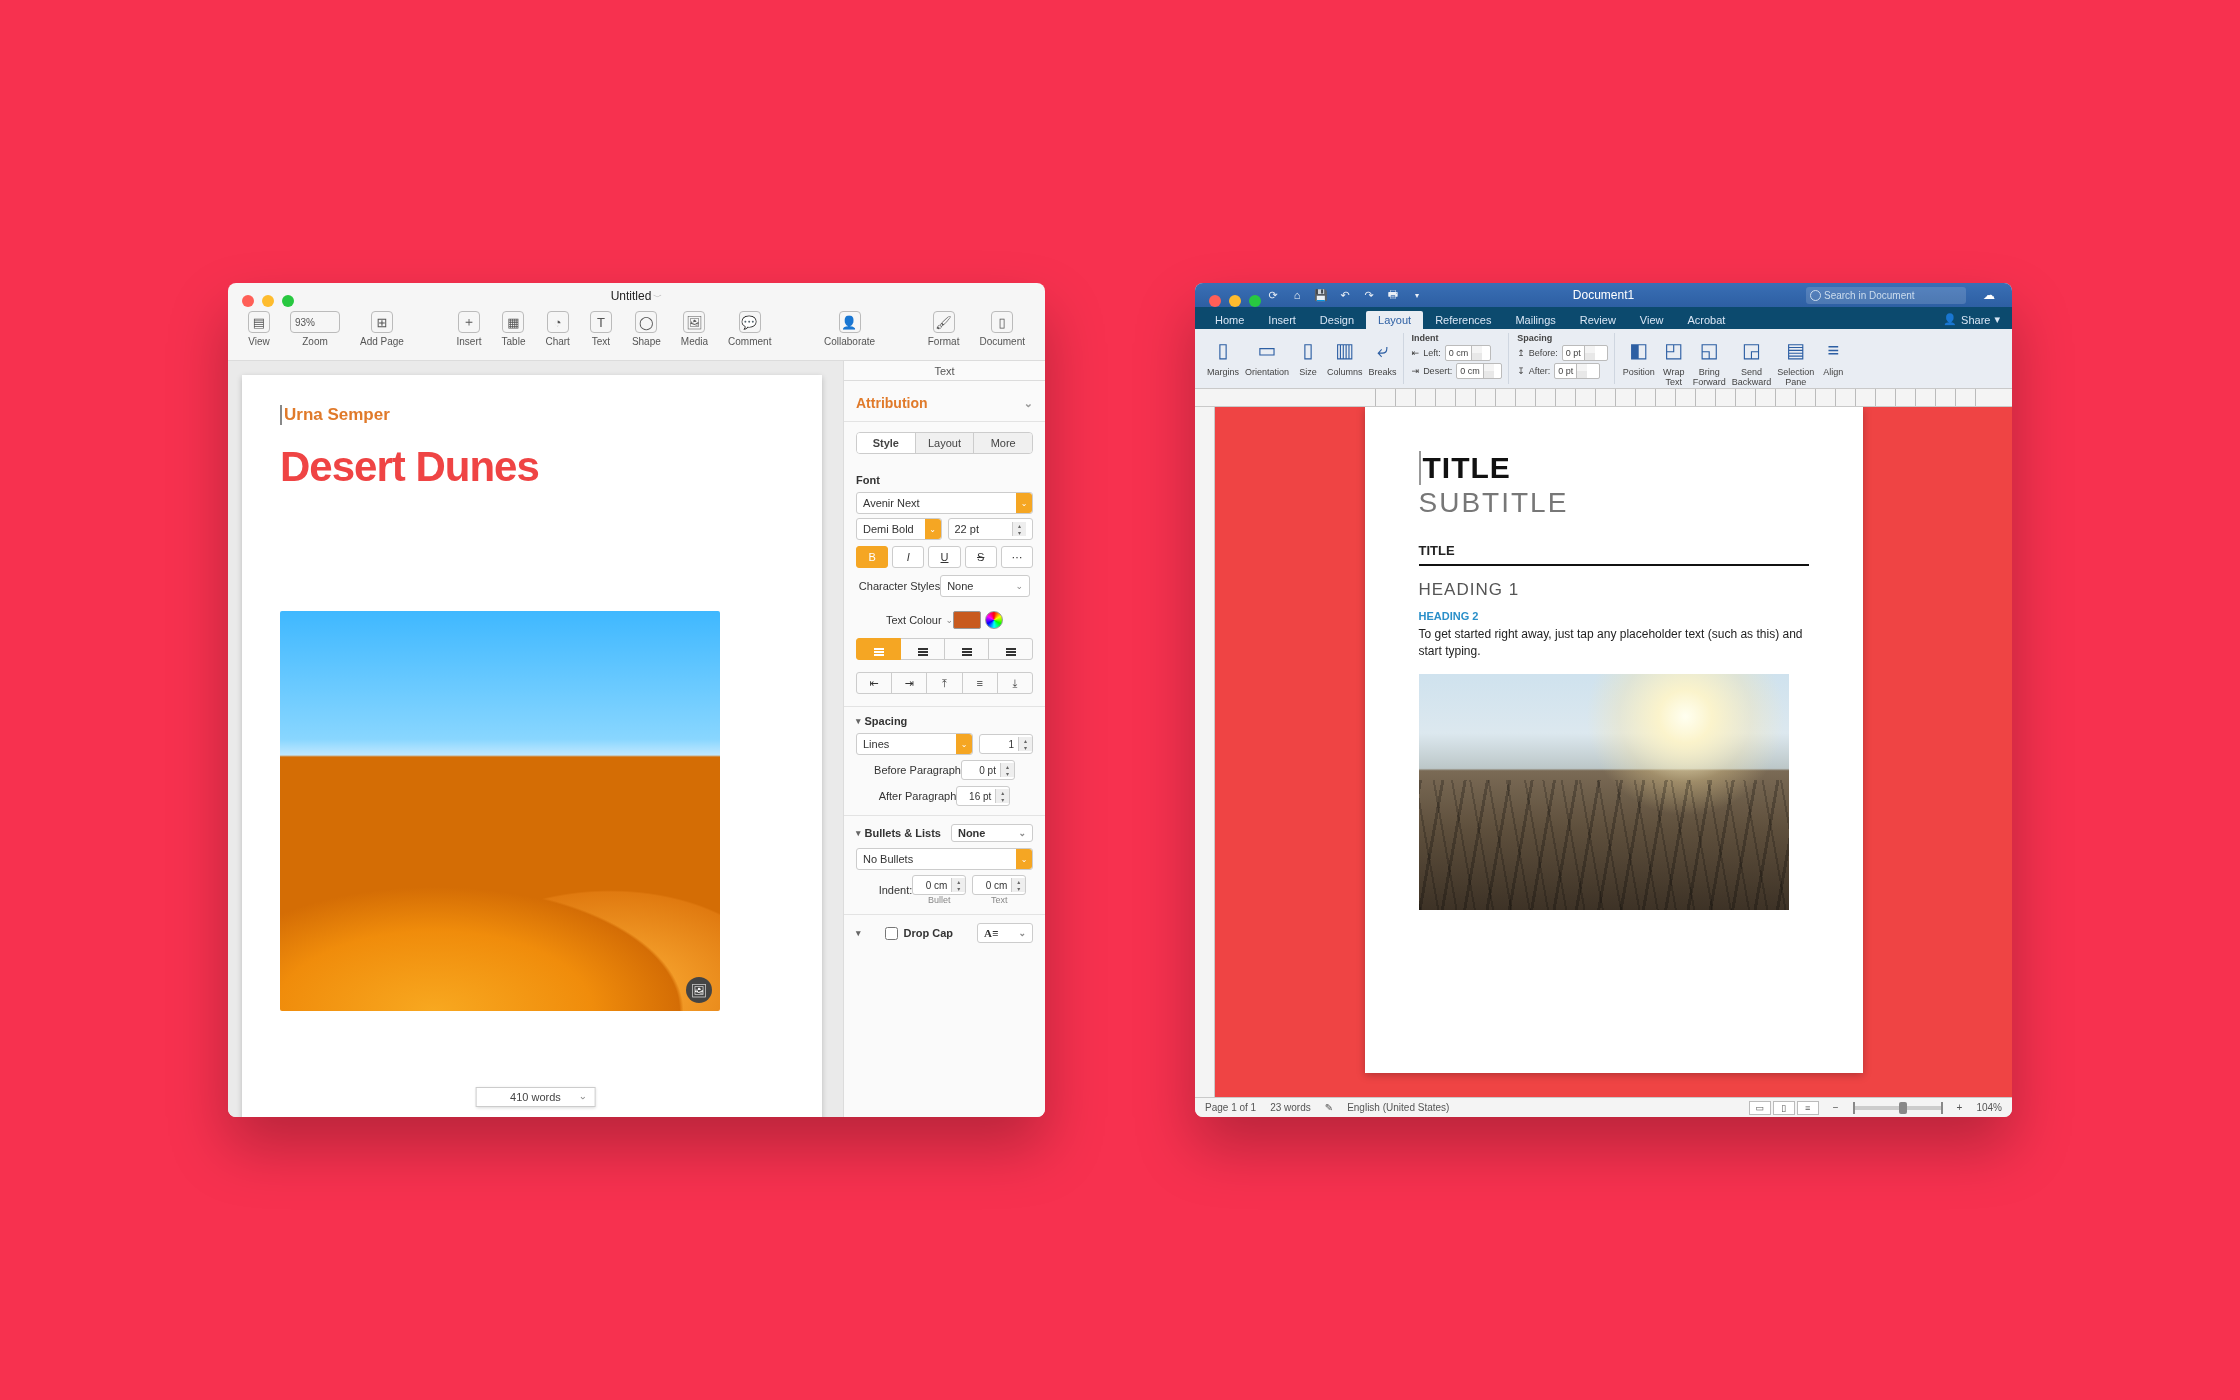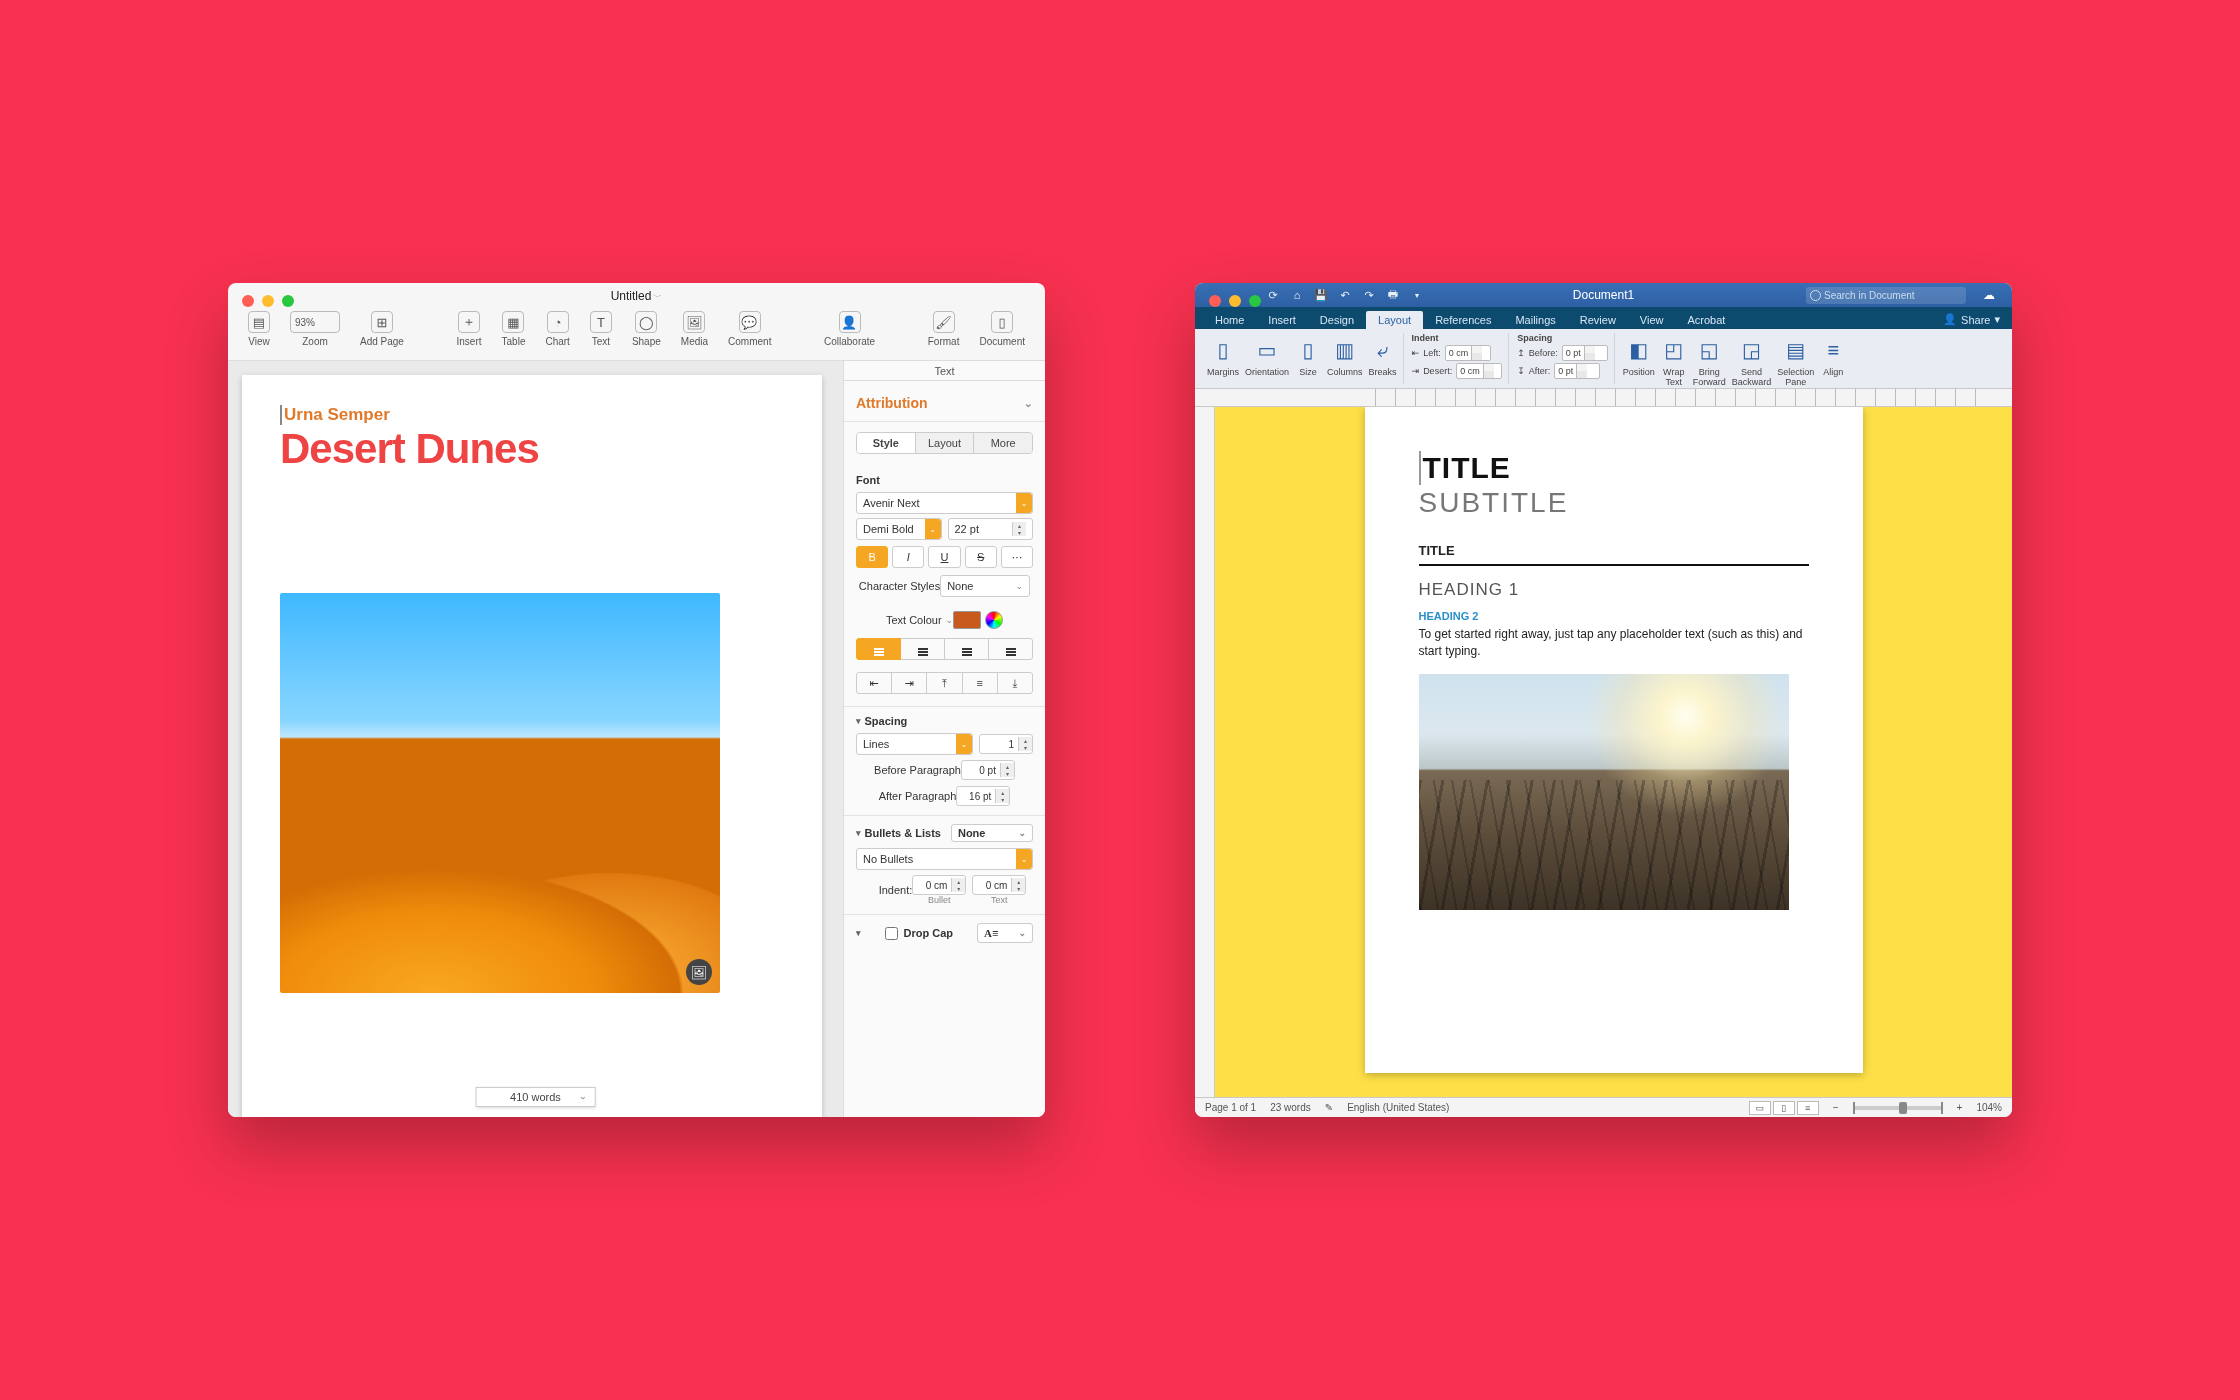--- a/index.html
+++ b/index.html
@@ -14,21 +14,21 @@
   #pages .titlebar{ height:24px; text-align:center; font-size:12px; color:#222; line-height:26px; position:relative;}
   #pages .titlebar .chev{font-size:9px; color:#888; margin-left:2px;}
   #pages .toolbar{ height:54px; border-bottom:1px solid #dcdcdc; display:flex; align-items:flex-start; padding:4px 10px 0; font-size:10px; color:#555;}
   #pages .tbtn{ display:flex; flex-direction:column; align-items:center; gap:3px; padding:0 10px; cursor:pointer;}
   #pages .tbtn .ic{ width:22px; height:22px; border:1px solid #bbb; border-radius:4px; display:flex;align-items:center;justify-content:center; color:#555; font-size:13px;}
   #pages .tbtn.zoom .ic{width:50px;font-size:10px;}
   #pages .tspace{flex:1}
   #pages .body{flex:1; display:flex; overflow:hidden;}
   #pages .canvas{flex:1; background:#eaeaea; padding:14px 0 0 14px; overflow:hidden; position:relative;}
   #pages .page{ width:580px; height:760px; background:#fff; box-shadow:0 2px 6px rgba(0,0,0,.2); padding:30px 38px;}
-  #pages .attrib{ font-size:17px; font-weight:600; color:#e07a2a; border-left:2px solid #888; padding-left:2px; }
+  #pages .attrib{ font-size:17px; font-weight:600; color:#e07a2a; border-left:2px solid #888; padding-left:2px; margin-bottom:18px;}
   #pages .hero { font-size:42px; font-weight:800; color:#ef4444; letter-spacing:-1px; margin-bottom:120px;}
   #pages .img{ width:440px; height:400px; border-radius:2px; margin-bottom:10px;
     background:
       radial-gradient(ellipse 90% 50% at 35% 100%, #f8a820 0%, #f08c0b 40%, #d46d05 62%, transparent 63%),
       radial-gradient(ellipse 70% 45% at 75% 95%,  #ffb238 0%, #e07a10 55%, transparent 56%),
       linear-gradient(180deg,#3fb8ff 0%, #88d6ff 32%, #bfe8ff 36%, #d46d05 36.5%, #d46d05 100%);
     position:relative;}
   #pages .img .badge{position:absolute; right:8px; bottom:8px; width:26px;height:26px;border-radius:50%;background:#444;color:#fff;display:flex;align-items:center;justify-content:center;font-size:13px;}
   #pages .wordcount{ position:absolute; bottom:10px; left:50%; transform:translateX(-50%); background:#fff; border:1px solid #ccc; border-radius:0; padding:3px 34px; font-size:11px; color:#444; box-shadow:0 1px 3px rgba(0,0,0,.15);}
   #pages .wordcount::after{content:"⌃"; position:absolute; right:8px; top:2px; transform:rotate(180deg); font-size:10px; color:#888;}
@@ -85,21 +85,21 @@
   #word .ric{width:22px;height:22px; display:flex;align-items:center;justify-content:center; font-size:15px; color:#2d5fa3;}
   #word .ric.big{width:26px;height:30px;font-size:20px;}
   #word .vstack{display:flex;flex-direction:column;gap:2px;font-size:9px;}
   #word .vstack .line{display:flex;align-items:center;gap:4px;}
   #word .tiny{width:46px;height:16px;border:1px solid #bbb;background:#fff;font-size:9px;padding:0 3px;display:flex;align-items:center;border-radius:2px;}
   #word .tiny.step::after{content:"";width:10px;height:14px;border-left:1px solid #bbb;margin:-1px -3px -1px 3px;background:linear-gradient(#f4f4f4 50%,#e8e8e8 50%);}
   #word .ruler{height:18px; background:#f4f4f4; border-bottom:1px solid #c9c9c9; position:relative; overflow:hidden;font-size:7px;color:#888;}
   #word .ruler .marks{position:absolute;left:180px;right:20px;top:0;bottom:0;background:repeating-linear-gradient(90deg,#bbb 0 1px,transparent 1px 20px);}
   #word .vruler{width:20px;background:#f4f4f4;border-right:1px solid #c9c9c9;}
   #word .docarea{flex:1; display:flex; overflow:hidden;}
-  #word .scroll{flex:1; background:#fde047; overflow:hidden; display:flex; justify-content:center; }
+  #word .scroll{flex:1; background:#ef4444; overflow:hidden; display:flex; justify-content:center; }
   #word .dpage{ width:498px; height:666px; background:#fff; box-shadow:0 2px 8px rgba(0,0,0,.25); padding:44px 54px;}
   #word .title{font-size:30px; font-weight:800; font-family:Arial Black,Arial; letter-spacing:1px; color:#111; border-left:2px solid #999; padding-left:2px;}
   #word .subtitle{font-size:28px; color:#777; font-weight:300; letter-spacing:2px; margin-top:2px;}
   #word .date{font-size:13px; font-weight:700; color:#222; margin-top:24px;}
   #word .hr{border:none;border-top:2px solid #111; margin:6px 0 14px;}
   #word .h1{font-size:17px; color:#555; font-weight:400; letter-spacing:1px;}
   #word .h2{font-size:11px; color:#2a8fc9; font-weight:700; margin-top:10px;}
   #word .body{font-size:12px; color:#222; margin-top:4px; line-height:1.4;}
   #word .pic{ width:370px; height:236px; margin-top:14px;
     background:

